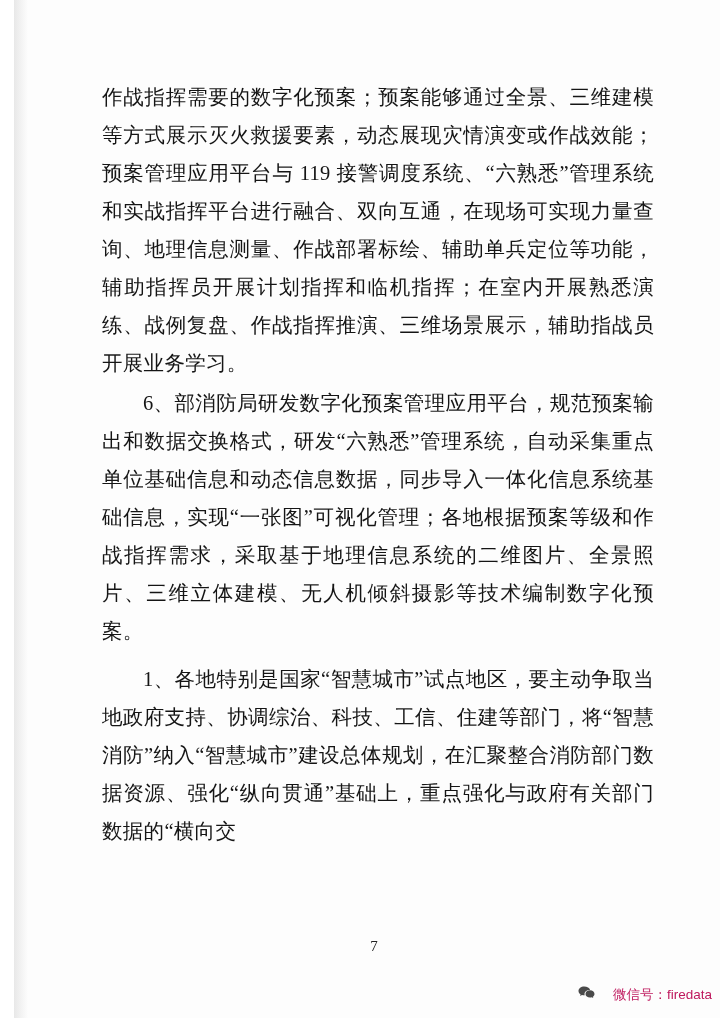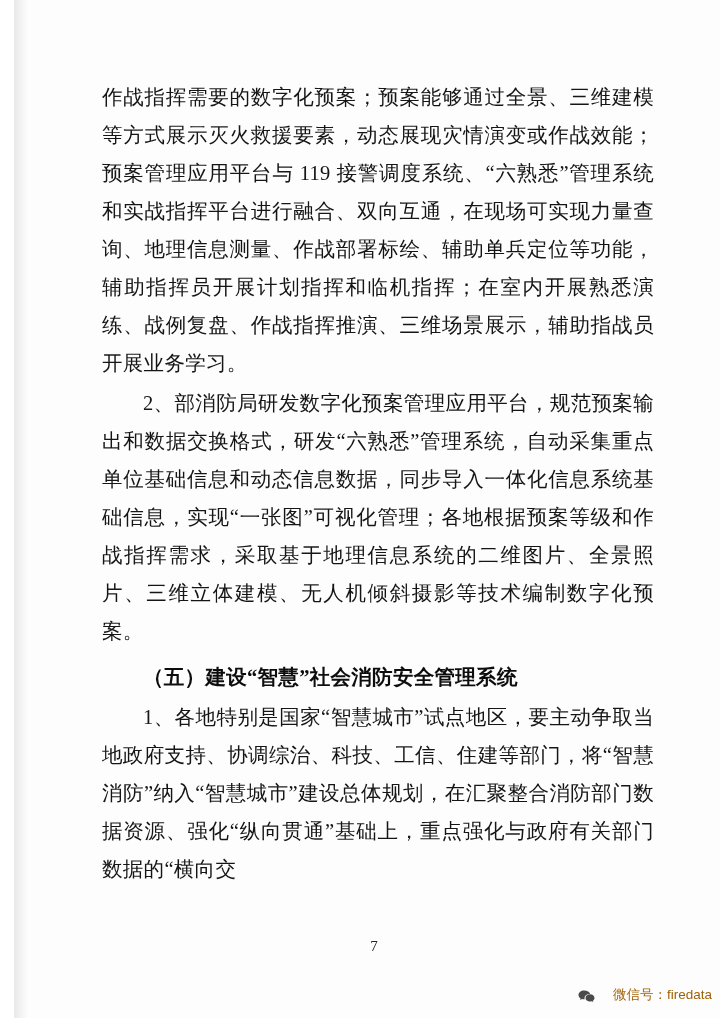--- a/index.html
+++ b/index.html
@@ -60,24 +60,24 @@
     text-align: center;
     font-size: 15px;
     color: #222;
     font-family: "Liberation Serif", serif;
   }
   .footer-badge {
     position: absolute;
     right: 22px;
     bottom: 14px;
     display: flex;
-    align-items: flex-end;
+    align-items: flex-start;
     gap: 18px;
     font-size: 13.5px;
-    color: #a16207;
+    color: #be185d;
     font-family: "Liberation Sans", sans-serif;
   }
   .wechat-icon {
     width: 17px;
     height: 14px;
     position: relative;
     display: inline-block;
   }
   .wechat-icon svg { display: block; }
   .edge-shadow-left {
@@ -106,28 +106,27 @@
 
   <div class="edge-shadow-left"></div>
   <div class="edge-shadow-right"></div>
 
   <div class="content">
 
     <p class="para">作战指挥需要的数字化预案；预案能够通过全景、三维建模等方式展示灭火救援要素，动态展现灾情演变或作战效能；预案管理应用平台与 119 接警调度系统、“六熟悉”管理系统和实战指挥平台进行融合、双向互通，在现场可实现力量查询、地理信息测量、作战部署标绘、辅助单兵定位等功能，辅助指挥员开展计划指挥和临机指挥；在室内开展熟悉演练、战例复盘、作战指挥推演、三维场景展示，辅助指战员开展业务学习。</p>
 
     <div class="gap-small"></div>
 
-    <p class="para indent">2、部消防局研发数字化预案管理应用平台，规范预案输出和数据交换格式，研发“六熟悉”管理系统，自动采集重点单位基础信息和动态信息数据，同步导入一体化信息系统基础信息，实现“一张图”可视化管理；各地根据预案等级和作战指挥需求，采取基于地理信息系统的二维图片、全景照片、三维立体建模、无人机倾斜摄影等技术编制数字化预案。</p>
+    <p class="para indent">6、部消防局研发数字化预案管理应用平台，规范预案输出和数据交换格式，研发“六熟悉”管理系统，自动采集重点单位基础信息和动态信息数据，同步导入一体化信息系统基础信息，实现“一张图”可视化管理；各地根据预案等级和作战指挥需求，采取基于地理信息系统的二维图片、全景照片、三维立体建模、无人机倾斜摄影等技术编制数字化预案。</p>
 
     <div class="gap-small"></div>
 
 
     <div class="gap-medium"></div>
 
-    <p class="heading">（五）建设“智慧”社会消防安全管理系统</p>
 
     <div class="gap-small"></div>
 
     <p class="para indent">1、各地特别是国家“智慧城市”试点地区，要主动争取当地政府支持、协调综治、科技、工信、住建等部门，将“智慧消防”纳入“智慧城市”建设总体规划，在汇聚整合消防部门数据资源、强化“纵向贯通”基础上，重点强化与政府有关部门数据的“横向交</p>
 
   </div>
 
   <div class="page-number">7</div>
 
   <div class="footer-badge">

